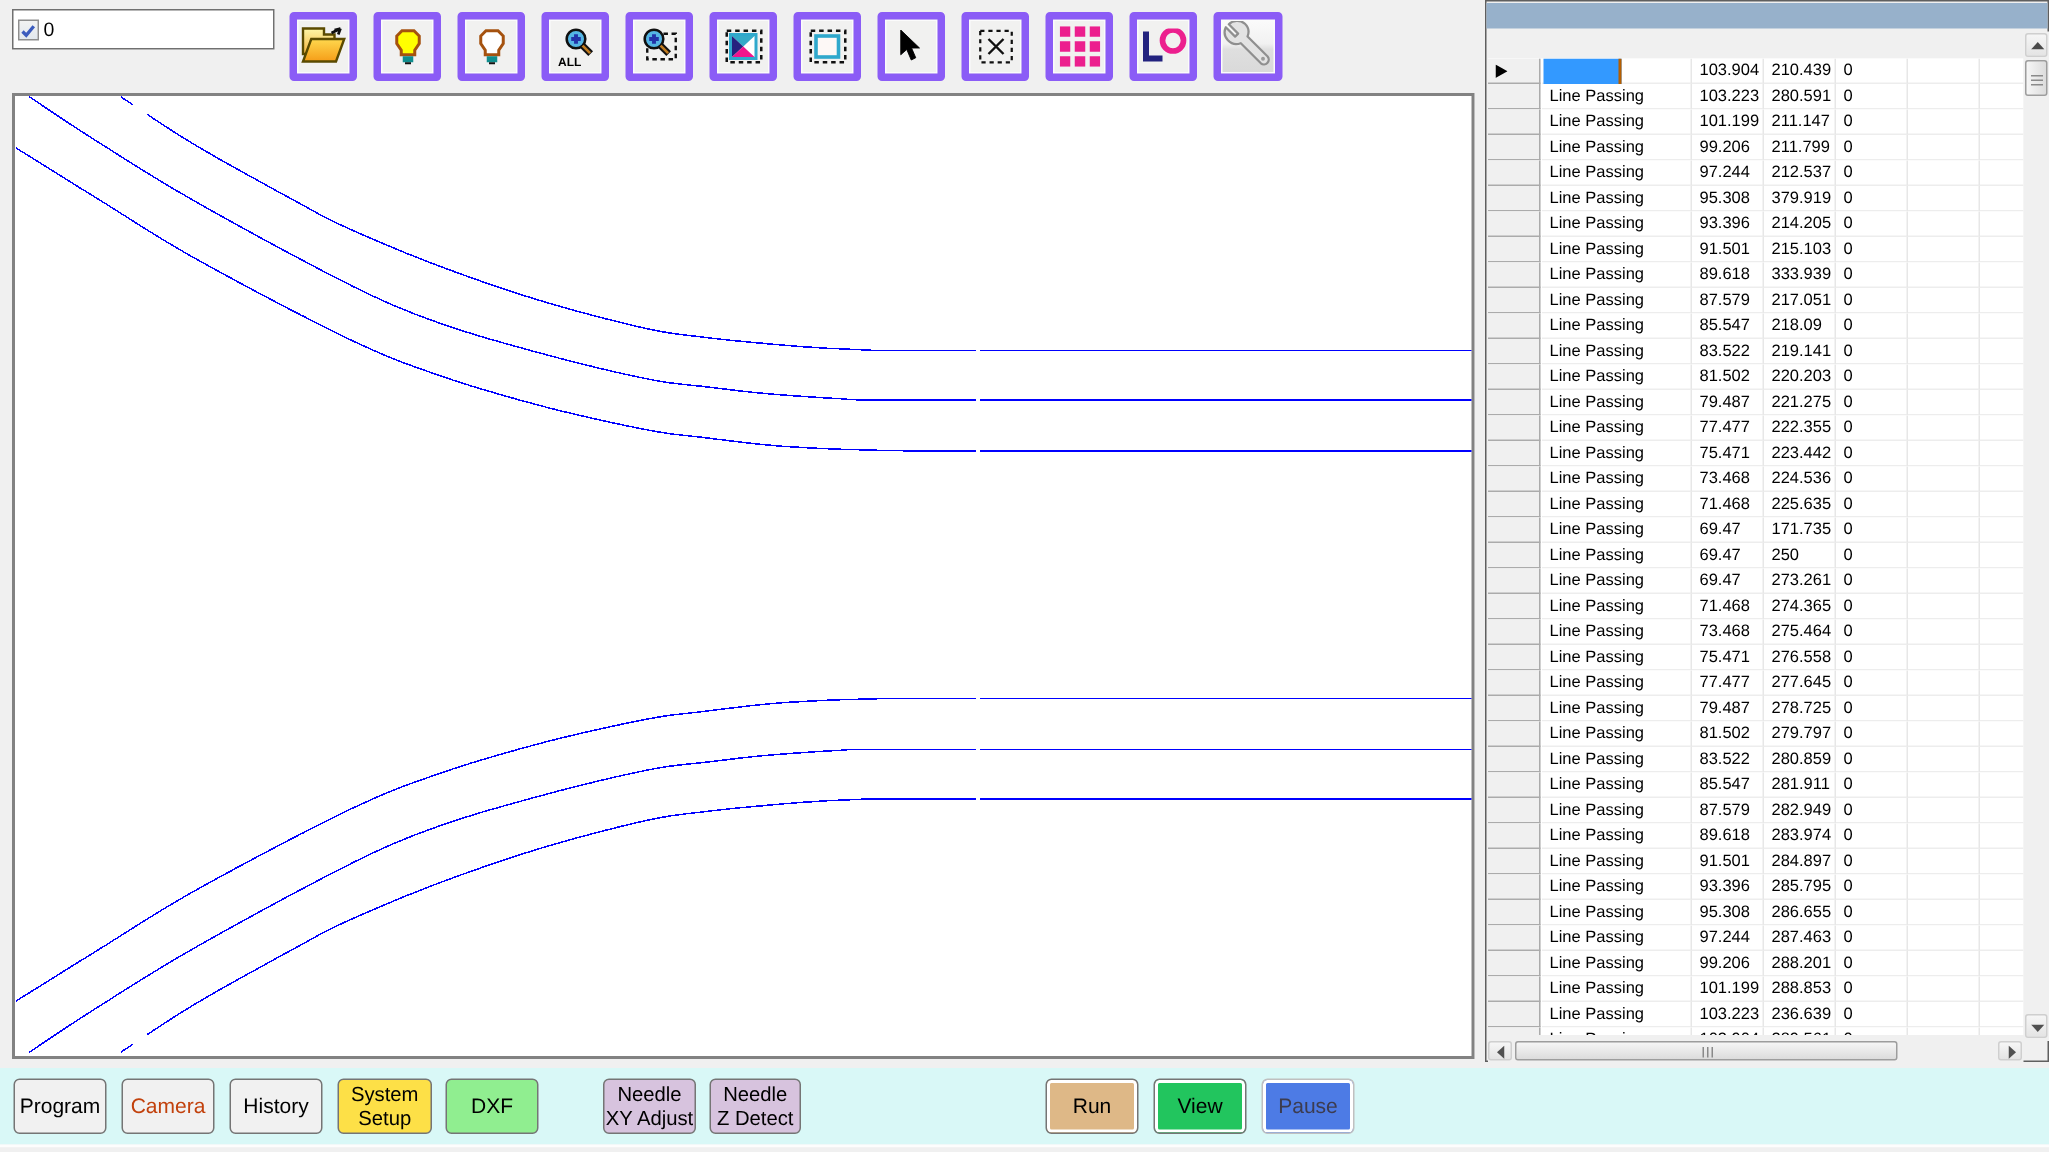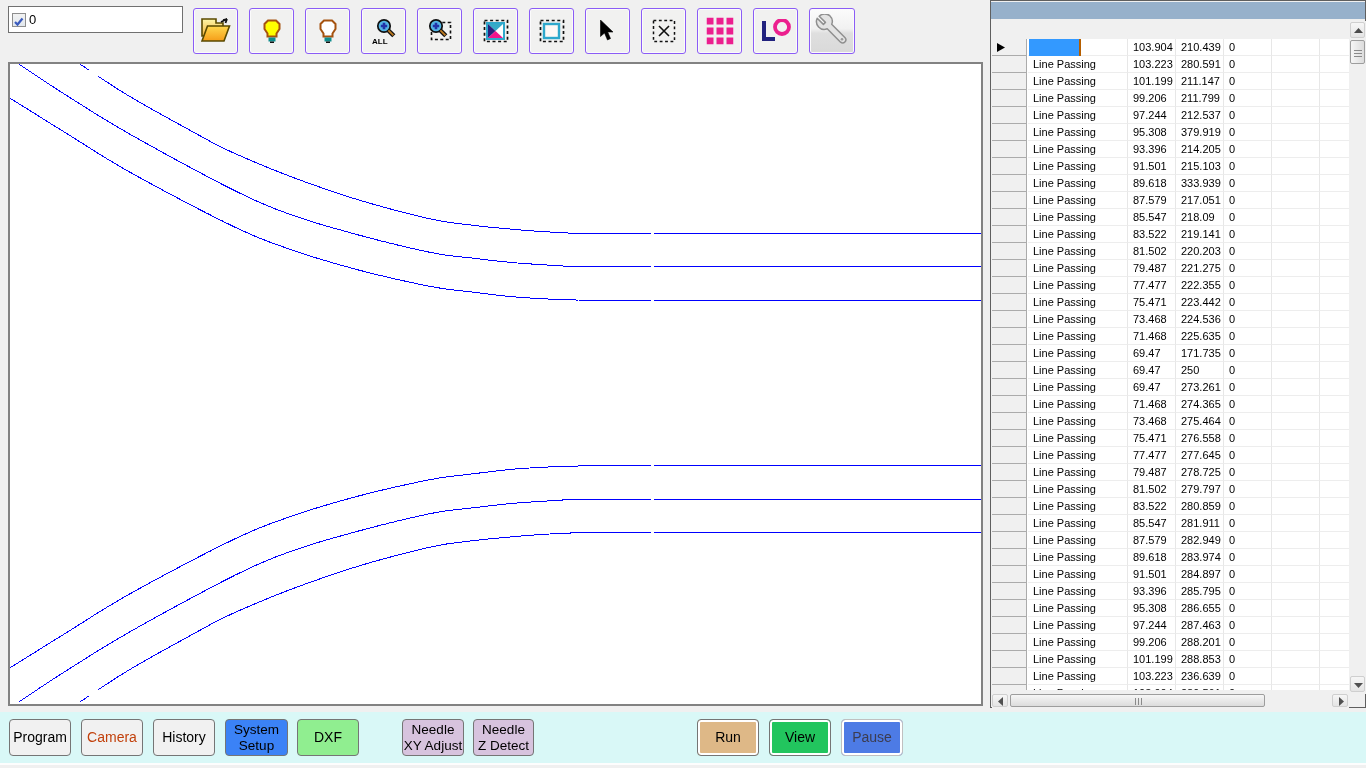--- a/index.html
+++ b/index.html
@@ -3,21 +3,21 @@
 *{margin:0;padding:0;box-sizing:border-box}
 html,body{width:1366px;height:768px;overflow:hidden;background:#f0f0f0;
  font-family:"Liberation Sans",sans-serif;-webkit-font-smoothing:antialiased}
 .abs{position:absolute}
 
 #inp{left:8px;top:6px;width:175px;height:27px;background:#fff;border:1px solid #707070}
 #cb{left:3px;top:6px;width:14px;height:14px;position:absolute;border:1px solid #8e8e8e;
  background:linear-gradient(#f2f2f2,#e2e8ee)}
 #inp .zero{position:absolute;left:20px;top:5px;font-size:13px;color:#000}
 
-.tb{position:absolute;top:8px;width:45px;height:46px;background:#f1f1f0;border:1px solid #8b5cf6;
+.tb{position:absolute;top:8px;width:45px;height:46px;background:#f1f1f0;border:5px solid #8b5cf6;
  border-radius:3px;box-shadow:inset 0 0 0 1px #fbfbfb}
 .tb svg{position:absolute;left:50%;top:50%;transform:translate(-50%,-50%)}
 #wrenchb{background:linear-gradient(#fbfbfb 0%,#f1f1f1 45%,#dfdfdf 55%,#d9d9d9 100%);width:46px}
 
 #canvas{left:8px;top:62px;width:975px;height:644px;border:2px solid #828282;background:#fff}
 
 #panel{left:990px;top:0;width:376px;height:708px;border:1px solid #5f5f5f;background:#f0f0f0}
 #band{position:absolute;left:0;top:1px;width:374px;height:17px;background:#97b1cb}
 #ghead{position:absolute;left:1px;top:20px;width:357px;height:17px;background:#f0f0f0;
  border-bottom:1px solid #8a8a8a;font-size:11px}
@@ -560,19 +560,19 @@
         </svg>
       </div>
  </div>
 </div>
 <div id="bbar" class="abs"></div>
 <div id="bstrip" class="abs"></div>
 <div id="bstrip2" class="abs"></div>
 <div class="bb abs" style="left:9px;width:62px;background:#f1f1f1;color:#000;">Program</div>
 <div class="bb abs" style="left:81px;width:62px;background:#f1f1f1;color:#c2410c;">Camera</div>
 <div class="bb abs" style="left:153px;width:62px;background:#f1f1f1;color:#000;">History</div>
-<div class="bb bb2 abs" style="left:225px;width:63px;background:#3b82f6;color:#000;text-align:center;">System<br>Setup</div>
+<div class="bb bb2 abs" style="left:225px;width:63px;background:#fde047;color:#000;text-align:center;">System<br>Setup</div>
 <div class="bb abs" style="left:297px;width:62px;background:#90ee90;color:#000;">DXF</div>
 <div class="bb bb2 abs" style="left:402px;width:62px;background:#d7c3de;color:#000;">Needle<br>XY Adjust</div>
 <div class="bb bb2 abs" style="left:473px;width:61px;background:#d7c3de;color:#000;">Needle<br>Z Detect</div>
 <div class="bb abs" style="left:697px;width:62px;background:#deb887;color:#000;box-shadow:inset 0 0 0 2px #fff;">Run</div>
 <div class="bb abs" style="left:769px;width:62px;background:#22c55e;color:#000;box-shadow:inset 0 0 0 2px #fff;">View</div>
 <div class="bb abs" style="left:841px;width:62px;background:#4d7be5;border-color:#c0c0c0;color:#3c3c50;box-shadow:inset 0 0 0 2px #fff;">Pause</div>
 
 </body></html>

